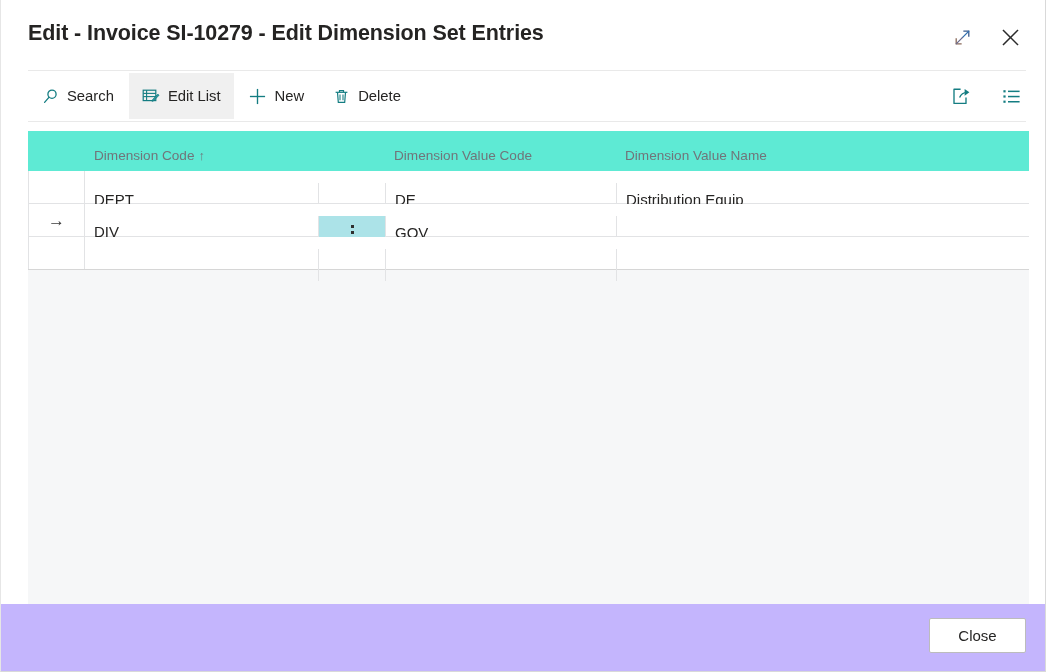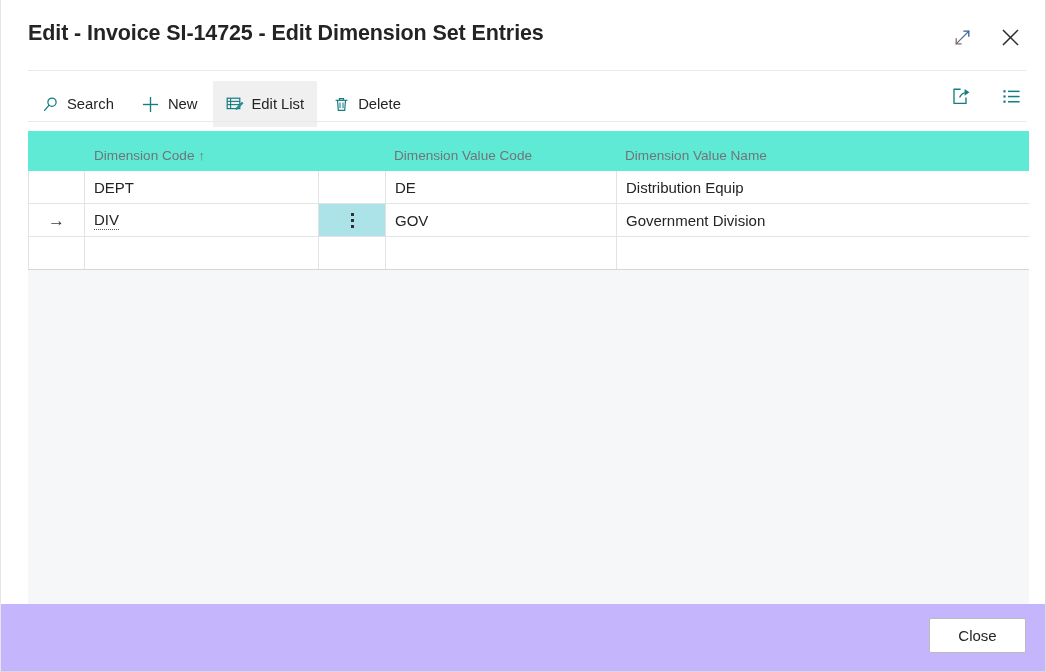--- a/index.html
+++ b/index.html
@@ -42,21 +42,21 @@
 
   
   .toolbar-sep-top {
     position: absolute; left: 27px; right: 19px; top: 70px;
     height: 1px; background: #e9e9e9;
   }
   .toolbar {
     position: absolute; left: 27px; top: 71px; right: 19px; height: 50px;
   }
   .tb-left {
-    position: absolute; left: 0; top: 8px; height: 50px;
+    position: absolute; left: 0; top: 0; height: 50px;
     display: flex; align-items: center;
   }
   .tb-btn {
     display: flex; align-items: center; gap: 8px;
     height: 46px; padding: 0 13px; margin-right: 2px;
     cursor: pointer; color: #252423; font-size: 14.8px;
     white-space: nowrap;
   }
   .tb-btn.active { background: #f0f0f0; }
   .tb-ico { display: flex; align-items: center; justify-content: center; width: 18px; height: 18px; }
@@ -93,21 +93,21 @@
   .sort-arrow { font-size: 12.5px; color: #70757a; margin-left: 4px; }
 
   .grid-body { position: relative; background: #ffffff; }
   .grow {
     position: relative; height: 33px;
     border-bottom: 1px solid #e2e3e5;
     background: #ffffff;
   }
   .grow.last { border-bottom: 1px solid #d6d6d6; }
   .gcell {
-    position: absolute; top: 0; height: 32px;
+    position: absolute; top: 12px; height: 32px;
     display: flex; align-items: center;
     font-size: 15px; color: #252423;
     border-right: 1px solid #e2e3e5;
     padding-left: 9px; white-space: nowrap; overflow: hidden;
   }
   .gcell.noborder { border-right: none; }
   .gcell.sel {
     background: #ace3e8;
     justify-content: center; padding-left: 0;
   }
@@ -138,21 +138,21 @@
     font-size: 15px; color: #252423;
     display: flex; align-items: center; justify-content: center;
   }
 </style>
 </head>
 <body>
 
 <div class="window">
 
   <div class="titlebar">
-    <div class="title-text">Edit - Invoice SI-14725 - Edit Dimension Set Entries</div>
+    <div class="title-text">Edit - Invoice SI-10279 - Edit Dimension Set Entries</div>
     <div class="win-btns">
       <div class="win-btn" title="Expand">
         <svg width="19" height="19" viewBox="0 0 19 19" fill="none" aria-hidden="true">
           <path d="M11 3.2 L15.8 3.2 L15.8 8" stroke="#3a5a8c" stroke-width="1.3" fill="none" stroke-linecap="square"></path>
           <path d="M15.6 3.4 L9.6 9.4" stroke="#2f6fb0" stroke-width="1.3" stroke-linecap="square"></path>
           <path d="M8 15.8 L3.2 15.8 L3.2 11" stroke="#8a6a5a" stroke-width="1.3" fill="none" stroke-linecap="square"></path>
           <path d="M3.4 15.6 L9.4 9.6" stroke="#6a6a8c" stroke-width="1.3" stroke-linecap="square"></path>
         </svg>
       </div>
       <div class="win-btn" title="Close">
@@ -170,48 +170,48 @@
     <div class="tb-left">
 
       <div class="tb-btn">
         <span class="tb-ico">
           <svg width="17" height="17" viewBox="0 0 17 17" fill="none" aria-hidden="true">
             <circle cx="10" cy="6.2" r="4.1" stroke="#147D82" stroke-width="1.3" fill="none"></circle>
             <path d="M6.9 9.3 L2.6 14.3" stroke="#147D82" stroke-width="1.3" stroke-linecap="round"></path>
           </svg>
         </span>
         <span>Search</span>
-      </div>
-
-      <div class="tb-btn">
-        <span class="tb-ico">
-          <svg width="17" height="17" viewBox="0 0 17 17" fill="none" aria-hidden="true">
-            <path d="M8.5 1.6 L8.5 15.4" stroke="#147D82" stroke-width="1.35" stroke-linecap="square"></path>
-            <path d="M1.6 8.5 L15.4 8.5" stroke="#147D82" stroke-width="1.35" stroke-linecap="square"></path>
-          </svg>
-        </span>
-        <span>New</span>
       </div>
 
       <div class="tb-btn active">
         <span class="tb-ico">
           <svg width="18" height="17" viewBox="0 0 18 17" fill="none" aria-hidden="true">
             <rect x="1.2" y="2.2" width="12.6" height="10.4" stroke="#147D82" stroke-width="1.2" fill="none"></rect>
             <path d="M1.2 5.4 H13.8" stroke="#147D82" stroke-width="1.1"></path>
             <path d="M4.6 2.2 V12.6" stroke="#147D82" stroke-width="1.1"></path>
             <path d="M1.2 8.6 H13.8" stroke="#147D82" stroke-width="1.1"></path>
             <path d="M15.9 6.2 L17.0 7.3 L11.6 12.7 L10.0 13.3 L10.6 11.7 Z" fill="#2e9aa0" stroke="#147D82" stroke-width="0.9" stroke-linejoin="round"></path>
           </svg>
         </span>
         <span>Edit List</span>
       </div>
 
       <div class="tb-btn">
         <span class="tb-ico">
           <svg width="17" height="17" viewBox="0 0 17 17" fill="none" aria-hidden="true">
+            <path d="M8.5 1.6 L8.5 15.4" stroke="#147D82" stroke-width="1.35" stroke-linecap="square"></path>
+            <path d="M1.6 8.5 L15.4 8.5" stroke="#147D82" stroke-width="1.35" stroke-linecap="square"></path>
+          </svg>
+        </span>
+        <span>New</span>
+      </div>
+
+      <div class="tb-btn">
+        <span class="tb-ico">
+          <svg width="17" height="17" viewBox="0 0 17 17" fill="none" aria-hidden="true">
             <path d="M3.2 4.3 H13.8" stroke="#147D82" stroke-width="1.2" stroke-linecap="square"></path>
             <path d="M6.5 4.3 V2.6 H10.5 V4.3" stroke="#147D82" stroke-width="1.2" fill="none"></path>
             <path d="M4.5 4.3 L5.3 14.4 H11.7 L12.5 4.3" stroke="#147D82" stroke-width="1.2" fill="none" stroke-linejoin="round"></path>
             <path d="M7.0 6.6 V12.2 M10.0 6.6 V12.2" stroke="#147D82" stroke-width="1.05"></path>
           </svg>
         </span>
         <span>Delete</span>
       </div>
 
     </div>
@@ -281,23 +281,20 @@
         <div class="gcell sel" style="left:291px; width:67px;">
           <span class="kebab">
               <i></i>
               <i></i>
               <i></i>
             </span>
         </div>
         <div class="gcell" style="left:358px; width:231px;">
           <span>GOV</span>
         </div>
-        <div class="gcell noborder" style="left:589px; width:411px;">
-          <span>Government Division</span>
-        </div>
       </div>
 
       <div class="grow last">
         <div class="row-ind">
           <span class="arrow-ind"></span>
         </div>
         <div class="gcell" style="left:57px; width:234px;">
           <span></span>
         </div>
         <div class="gcell" style="left:291px; width:67px;"></div>

